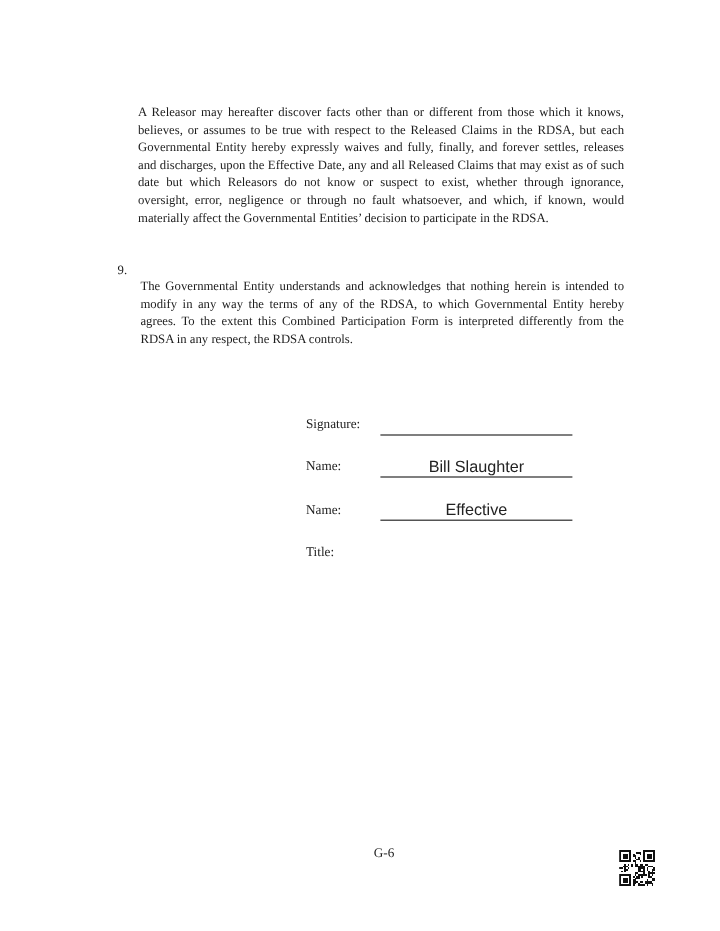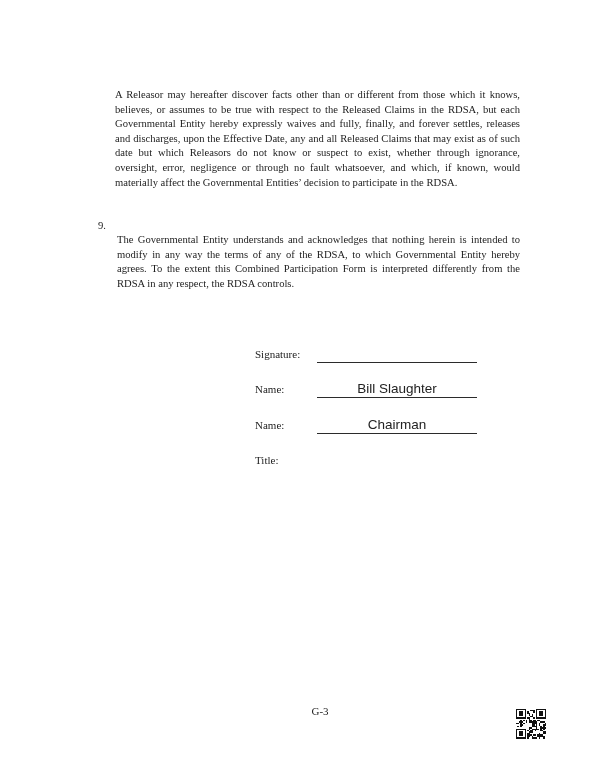--- a/index.html
+++ b/index.html
@@ -90,28 +90,28 @@
     <span class="sig-line"></span>
   </div>
 
   <div class="sig-row row-name">
     <span class="sig-label">Name:</span>
     <span class="sig-line">Bill Slaughter</span>
   </div>
 
   <div class="sig-row row-title">
     <span class="sig-label">Name:</span>
-    <span class="sig-line">Chairman</span>
+    <span class="sig-line">Effective</span>
   </div>
 
   <div class="sig-row row-date">
     <span class="sig-label">Title:</span>
   </div>
 
-  <div class="footer-page-number">G-3</div>
+  <div class="footer-page-number">G-6</div>
 
   <svg class="qr" id="qr-svg" viewBox="0 0 21 21" fill="#111111" shape-rendering="crispEdges">
       <rect x="0" y="0" width="1" height="1"></rect>
       <rect x="1" y="0" width="1" height="1"></rect>
       <rect x="2" y="0" width="1" height="1"></rect>
       <rect x="3" y="0" width="1" height="1"></rect>
       <rect x="4" y="0" width="1" height="1"></rect>
       <rect x="5" y="0" width="1" height="1"></rect>
       <rect x="6" y="0" width="1" height="1"></rect>
       <rect x="0" y="1" width="1" height="1"></rect>

